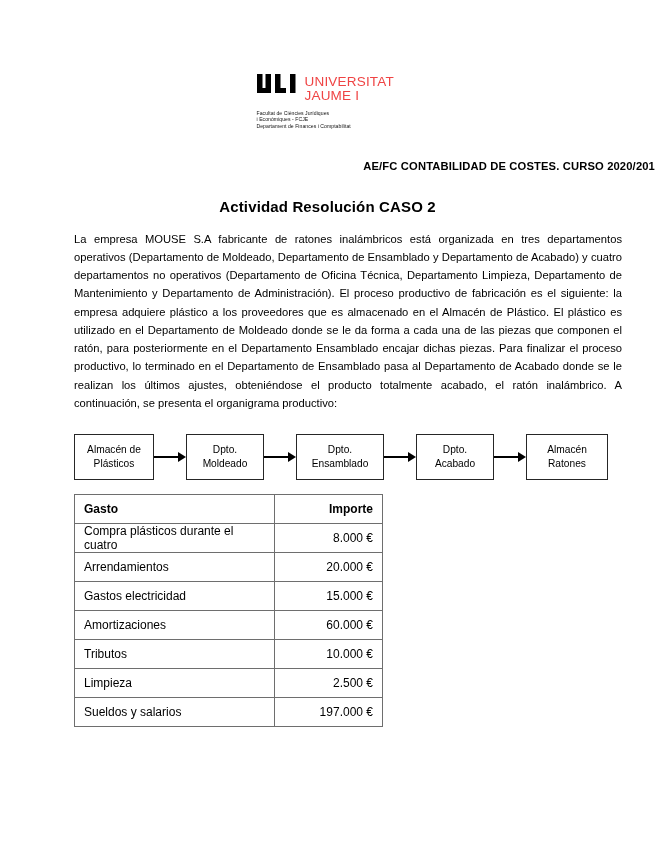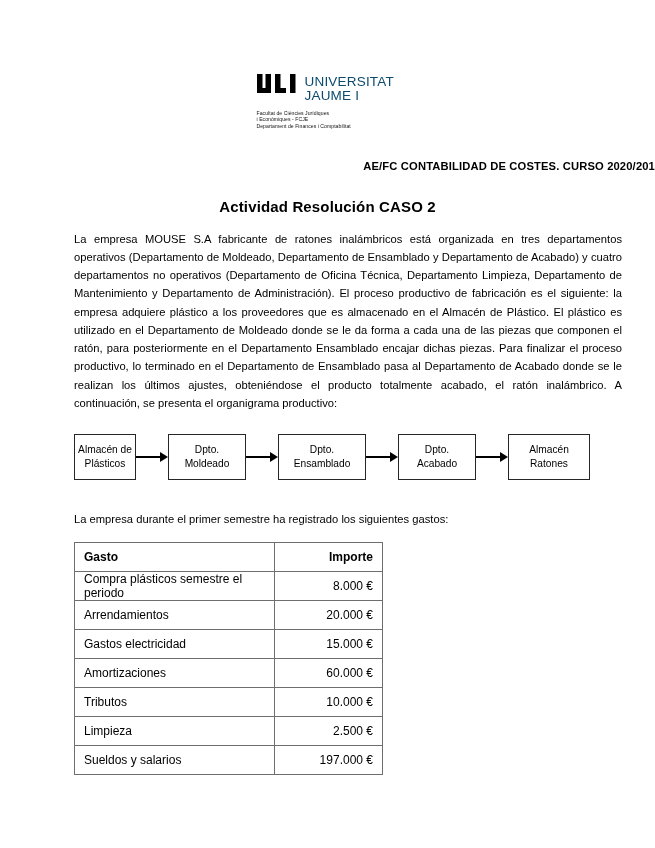--- a/index.html
+++ b/index.html
@@ -47,21 +47,21 @@
   .logo-words {
     display: flex;
     flex-direction: column;
     line-height: 1.02;
     padding-top: 1px;
   }
   .logo-words span {
     font-size: 13.5px;
     font-weight: normal;
     letter-spacing: 0.2px;
-    color: #0c4a6e;
+    color: #ef4444;
   }
   .logo-sub {
     margin-top: 7px;
     display: flex;
     flex-direction: column;
     line-height: 1.32;
   }
   .logo-sub span {
     font-size: 5.1px;
     color: #111;
@@ -117,21 +117,21 @@
     display: flex;
     flex-direction: column;
     align-items: center;
     justify-content: center;
     font-size: 10.2px;
     line-height: 1.42;
     box-sizing: border-box;
     background: #fff;
     text-align: center;
   }
-  .flow-box.w1 { width: 62px; }
+  .flow-box.w1 { width: 80px; }
   .flow-box.w2 { width: 78px; }
   .flow-box.w3 { width: 88px; }
   .flow-box.w4 { width: 78px; }
   .flow-box.w5 { width: 82px; }
   .arrow {
     width: 32px;
     height: 12px;
     display: flex;
     align-items: center;
     flex: 0 0 auto;
@@ -244,35 +244,32 @@
     <div class="arrow">
       <span class="shaft"></span>
         <span class="head"></span>
     </div>
     <div class="flow-box w5">
       <span>Almacén</span>
       <span>Ratones</span>
     </div>
   </div>
 
-  <div class="content">
-    <p class="para-note">La empresa durante el primer semestre ha registrado los siguientes gastos:</p>
-  </div>
 
   <div class="table-wrap">
     <table class="gastos">
       <thead>
         <tr>
           <th class="col-gasto">Gasto</th>
           <th class="col-importe">Importe</th>
         </tr>
       </thead>
       <tbody>
         <tr>
-          <td class="col-gasto">Compra plásticos semestre el periodo</td>
+          <td class="col-gasto">Compra plásticos durante el cuatro</td>
           <td class="col-importe">8.000 €</td>
         </tr>
         <tr>
           <td class="col-gasto">Arrendamientos</td>
           <td class="col-importe">20.000 €</td>
         </tr>
         <tr>
           <td class="col-gasto">Gastos electricidad</td>
           <td class="col-importe">15.000 €</td>
         </tr>

